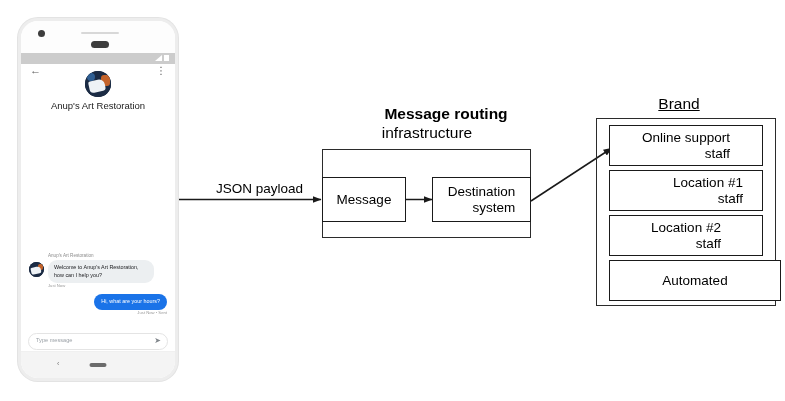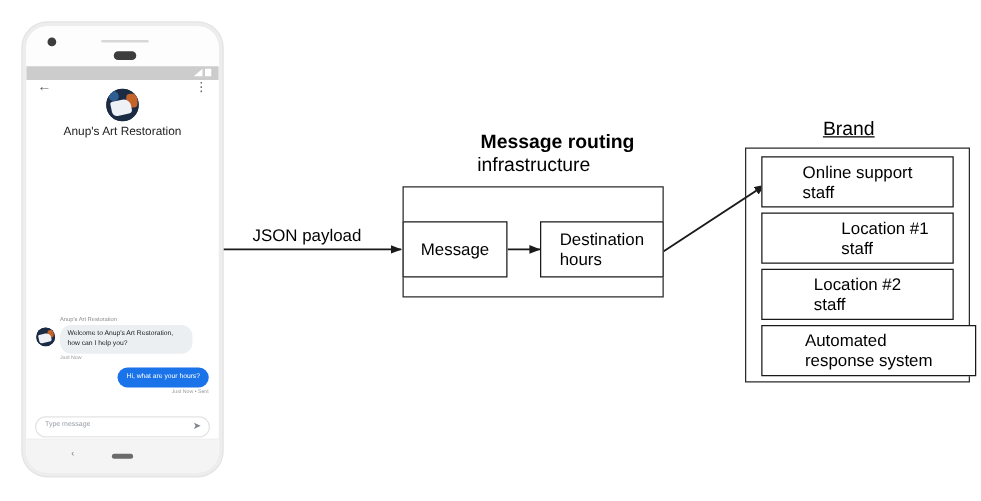--- a/index.html
+++ b/index.html
@@ -233,21 +233,21 @@
     height: 401px;
   }
   .dbox {
     position: absolute;
     box-sizing: border-box;
     background: #ffffff;
     border: 1.6px solid #1a1a1a;
     display: flex;
     align-items: center;
     justify-content: center;
-    text-align: left;
+    text-align: right;
     font-size: 13.5px;
     line-height: 16px;
     color: #000000;
   }
   .container-box {
     position: absolute;
     box-sizing: border-box;
     background: transparent;
     border: 1.4px solid #2b2b2b;
   }
@@ -331,35 +331,35 @@
     </marker>
   </defs>
 
   <line x1="179" y1="199.5" x2="321" y2="199.5" stroke="#1a1a1a" stroke-width="1.5" marker-end="url(#arrowhead)"></line>
 
   <line x1="406" y1="199.5" x2="432" y2="199.5" stroke="#1a1a1a" stroke-width="1.5" marker-end="url(#arrowhead)"></line>
 
   <line x1="531" y1="201" x2="612" y2="148" stroke="#1a1a1a" stroke-width="1.5" marker-end="url(#arrowhead)"></line>
 </svg>
 
-<div class="edge-label" style="left:202px; top:181px;">JSON payload</div>
+<div class="edge-label" style="left:216px; top:181px;">JSON payload</div>
 
 <div class="caption" style="left:351px; top:104px; width:190px;font-weight:bold;">Message routing</div>
 <div class="caption" style="left:332px; top:123px; width:190px;">infrastructure</div>
 
 <div class="container-box" style="left:322px; top:149px; width:209px; height:89px;"></div>
 
 <div class="dbox" style="left:322px; top:177px; width:84px; height:45px;">
   <span>Message</span>
 </div>
 
 <div class="dbox" style="left:432px; top:177px; width:99px; height:45px;">
   <span>
     <span>Destination</span><br>
-    <span>hours</span>
+    <span>system</span>
   </span>
 </div>
 
 <div class="caption" style="left:589px; top:94px; width:180px;text-decoration:underline;">Brand</div>
 
 <div class="container-box" style="left:596px; top:118px; width:180px; height:188px;"></div>
 
 <div class="dbox" style="left:609px; top:125px; width:154px; height:41px;">
   <span>
     <span>Online support</span><br>
@@ -377,15 +377,14 @@
 <div class="dbox" style="left:609px; top:215px; width:154px; height:41px;">
   <span>
     <span>Location #2</span><br>
     <span>staff</span>
   </span>
 </div>
 
 <div class="dbox" style="left:609px; top:260px; width:172px; height:41px;">
   <span>
     <span>Automated</span><br>
-    <span>response system</span>
   </span>
 </div>
 
 </body></html>

